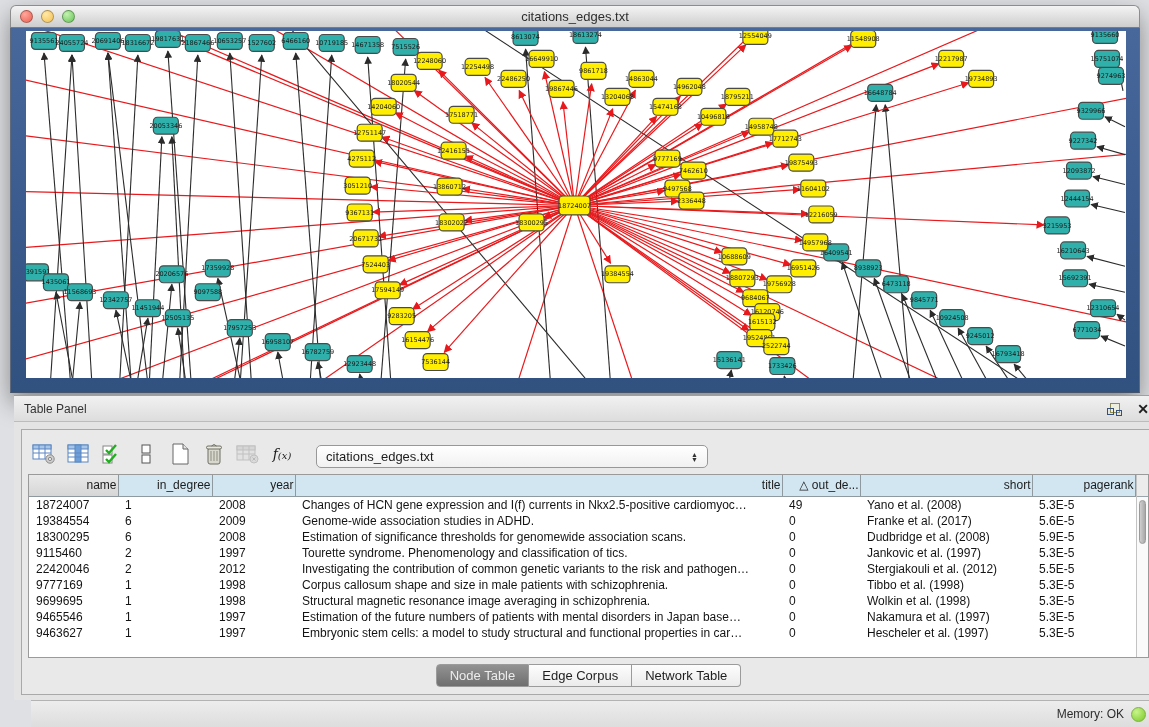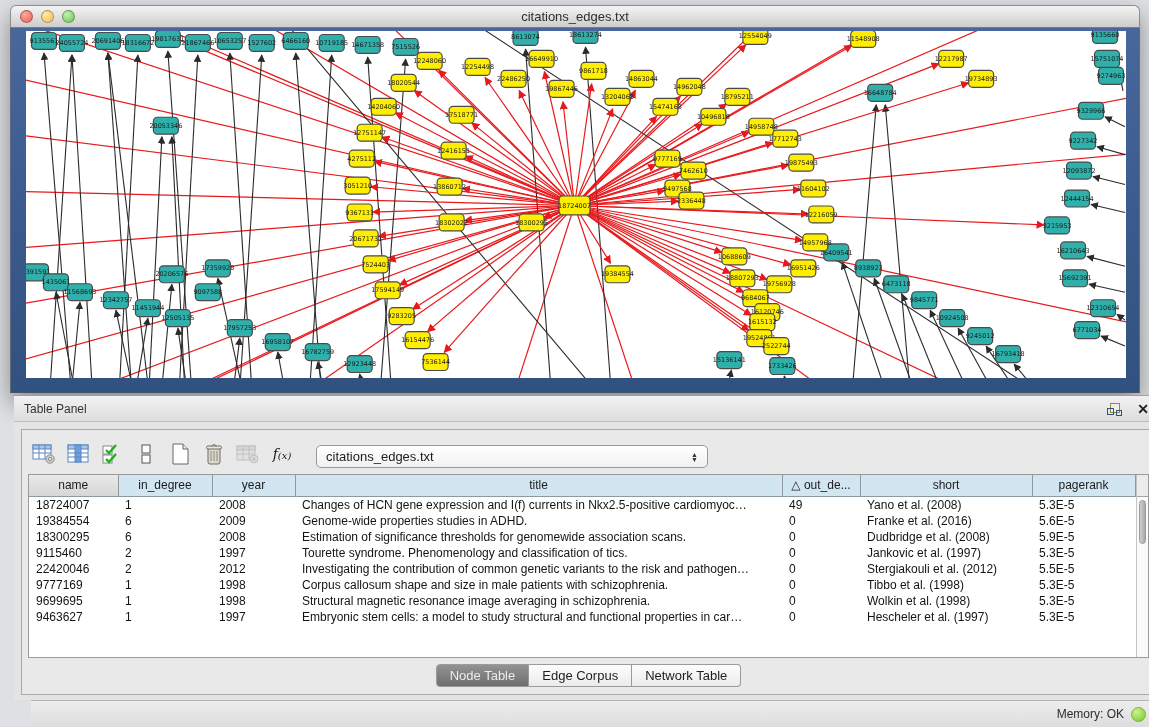--- a/index.html
+++ b/index.html
@@ -70,21 +70,21 @@
   .tselect .stepper{margin-left:auto;display:flex;flex-direction:column;line-height:5px;font-size:7px;color:#333;}
   
   .table-wrap{
     position:absolute;left:6px;right:6px;top:44px;bottom:36px;
     background:#fff;border:1px solid #9a9a9a;display:flex;box-sizing:border-box;overflow:hidden;
   }
   table.ntable{border-collapse:collapse;table-layout:fixed;flex:1;align-self:flex-start;width:calc(100% - 15px);}
   table.ntable th{
     height:21px;box-sizing:border-box;font-weight:normal;font-size:12px;color:#1c1c1c;
     border-right:1px solid #8f9aa0;border-bottom:1px solid #8f9aa0;
-    text-align:center;overflow:hidden;white-space:nowrap;
+    text-align:right;overflow:hidden;white-space:nowrap;
   }
   th.hdr-plain{background:linear-gradient(#e9e9e9,#d6d6d6);}
   th.hdr-blue{background:#d2e6f2;}
   table.ntable td{
     font-size:12px;color:#141414;height:16px;padding:0 2px 0 7px;
     white-space:nowrap;overflow:hidden;text-overflow:clip;
   }
   .vscroll{width:15px;border-left:1px solid #c3c3c3;background:#fafafa;position:relative;}
   .vs-cap{height:21px;background:#ececec;border-bottom:1px solid #9aa5ab;}
   .vs-thumb{
@@ -802,23 +802,23 @@
               <td>2008</td>
               <td>Changes of HCN gene expression and I(f) currents in Nkx2.5-positive cardiomyoc…</td>
               <td>49</td>
               <td>Yano et al. (2008)</td>
               <td>5.3E-5</td>
             </tr>
             <tr>
               <td>19384554</td>
               <td>6</td>
               <td>2009</td>
-              <td>Genome-wide properties studies in ADHD.</td>
+              <td>Genome-wide association studies in ADHD.</td>
               <td>0</td>
-              <td>Franke et al. (2016)</td>
+              <td>Franke et al. (2017)</td>
               <td>5.6E-5</td>
             </tr>
             <tr>
               <td>18300295</td>
               <td>6</td>
               <td>2008</td>
               <td>Estimation of significance thresholds for genomewide association scans.</td>
               <td>0</td>
               <td>Dudbridge et al. (2008)</td>
               <td>5.9E-5</td>
@@ -853,20 +853,29 @@
             <tr>
               <td>9699695</td>
               <td>1</td>
               <td>1998</td>
               <td>Structural magnetic resonance image averaging in schizophrenia.</td>
               <td>0</td>
               <td>Wolkin et al. (1998)</td>
               <td>5.3E-5</td>
             </tr>
             <tr>
+              <td>9465546</td>
+              <td>1</td>
+              <td>1997</td>
+              <td>Estimation of the future numbers of patients with mental disorders in Japan base…</td>
+              <td>0</td>
+              <td>Nakamura et al. (1997)</td>
+              <td>5.3E-5</td>
+            </tr>
+            <tr>
               <td>9463627</td>
               <td>1</td>
               <td>1997</td>
               <td>Embryonic stem cells: a model to study structural and functional properties in car…</td>
               <td>0</td>
               <td>Hescheler et al. (1997)</td>
               <td>5.3E-5</td>
             </tr>
           </tbody>
         </table>

